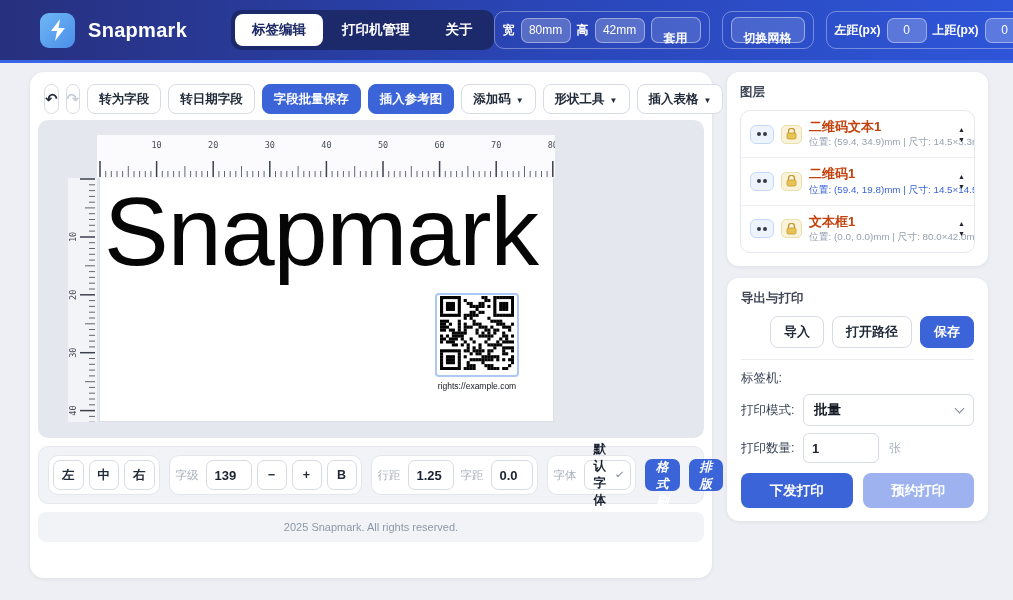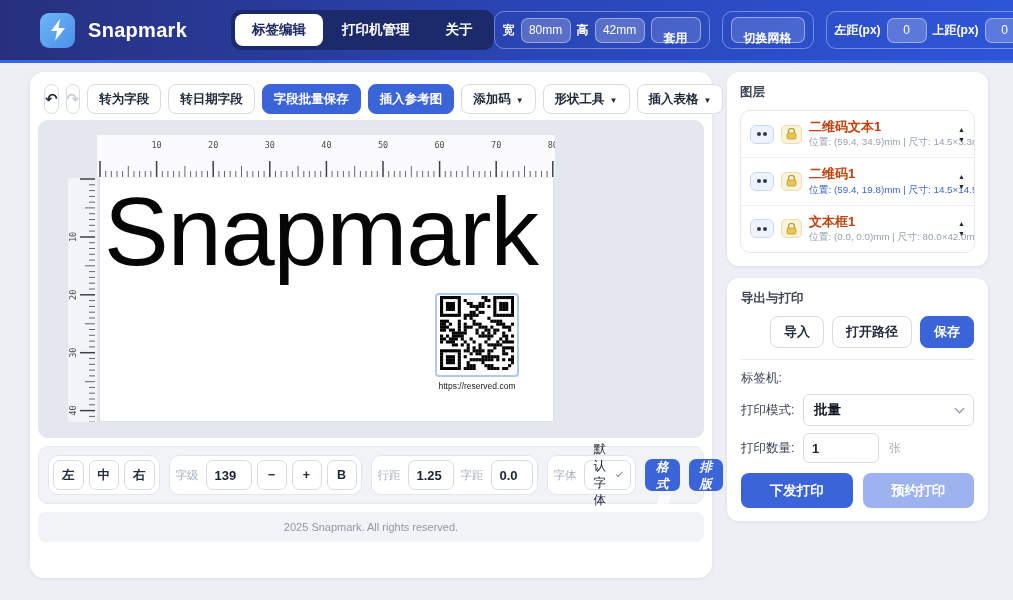--- a/index.html
+++ b/index.html
@@ -120,21 +120,21 @@
     color:#222b3a; cursor:pointer; font-family:inherit;
   }
   .tt-label { color:#a8b0bd; font-size:11.5px; margin:0 2px; white-space:nowrap; }
   .tt-input {
     height:30px; border:1px solid #d7dbe3; border-radius:7px; padding:0 8px;
     font-size:13px; font-weight:600; color:#1b2230; font-family:inherit;
   }
   .w44{width:46px;} .w46{width:46px;} .w40{width:42px;}
   .fake-select {
     height:30px; border:1px solid #d7dbe3; border-radius:7px; padding:0 9px;
-    display:flex; align-items:center; gap:8px; font-size:12.5px; font-weight:400;
+    display:flex; align-items:center; gap:8px; font-size:12.5px; font-weight:700;
     color:#1b2230; background:#fff; cursor:pointer;
   }
   .chev {
     width:7px; height:7px; border-right:1.6px solid #7c8596;
     border-bottom:1.6px solid #7c8596; transform:rotate(45deg); margin-top:-4px;
   }
   .pill-blue {
     height:32px; padding:0 11px; background:#3b64d8; border:none; border-radius:7px;
     color:#fff; font-size:12.5px; font-weight:700; cursor:pointer; font-family:inherit;font-style:italic;
   }
@@ -715,21 +715,21 @@
               <rect x="29.60" y="71.04" width="3.11" height="3.11" fill="#000"></rect>
               <rect x="32.56" y="71.04" width="3.11" height="3.11" fill="#000"></rect>
               <rect x="47.36" y="71.04" width="3.11" height="3.11" fill="#000"></rect>
               <rect x="50.32" y="71.04" width="3.11" height="3.11" fill="#000"></rect>
               <rect x="53.28" y="71.04" width="3.11" height="3.11" fill="#000"></rect>
               <rect x="56.24" y="71.04" width="3.11" height="3.11" fill="#000"></rect>
               <rect x="62.16" y="71.04" width="3.11" height="3.11" fill="#000"></rect>
               <rect x="65.12" y="71.04" width="3.11" height="3.11" fill="#000"></rect>
             </svg></div>
       </div>
-      <div class="qr-caption">https://reserved.com</div>
+      <div class="qr-caption">rights://example.com</div>
     </div>
   </div>
 
   <div class="text-toolbar">
     <div class="tt-group">
       <button class="sm-btn">左</button>
       <button class="sm-btn">中</button>
       <button class="sm-btn">右</button>
     </div>
     <div class="tt-group">

